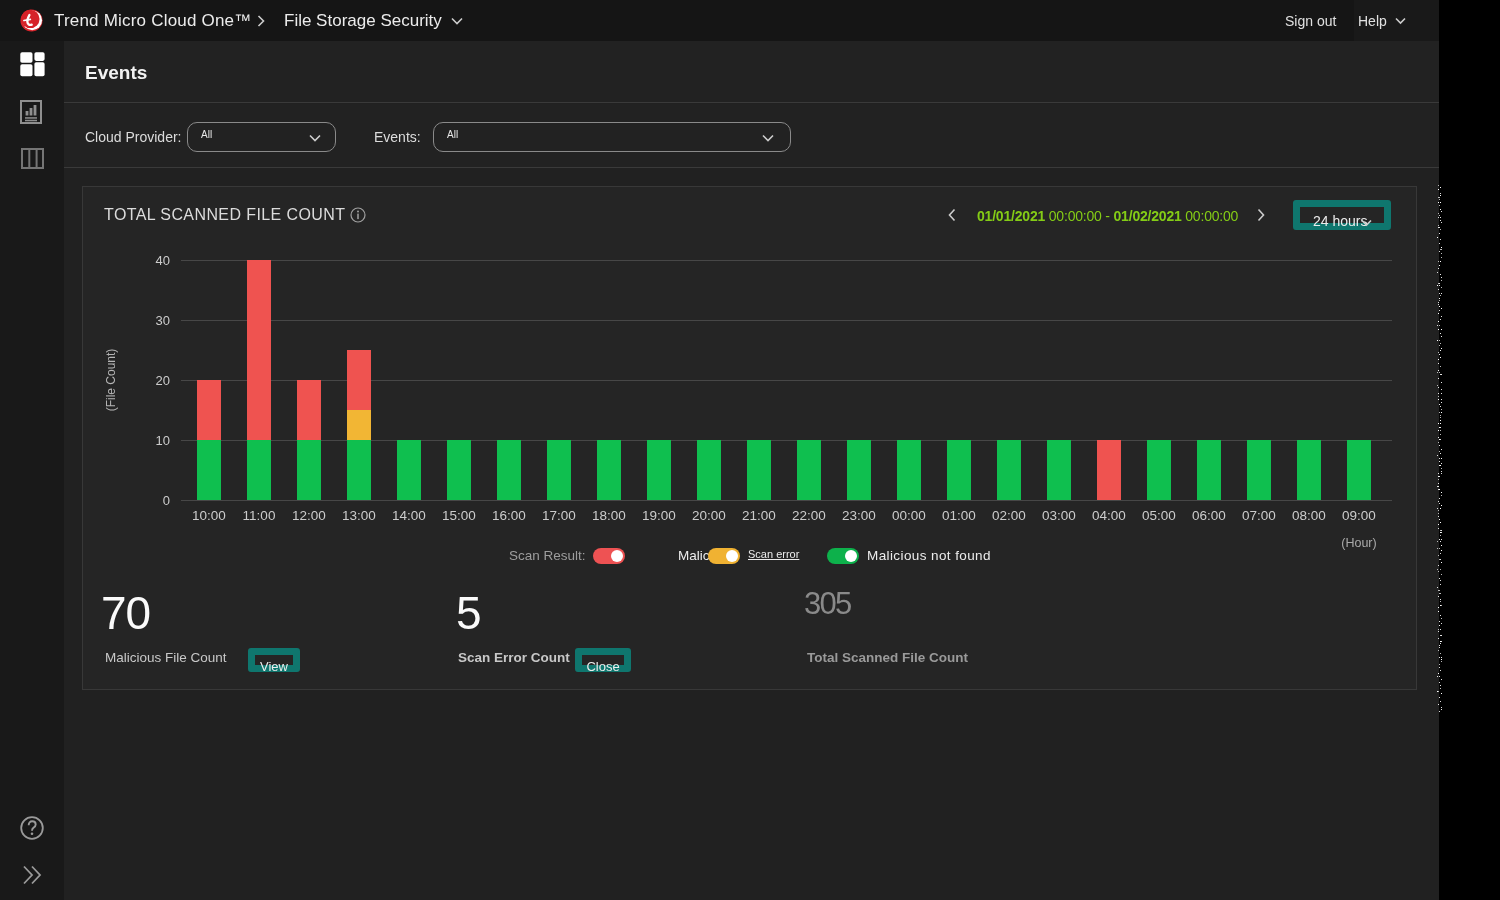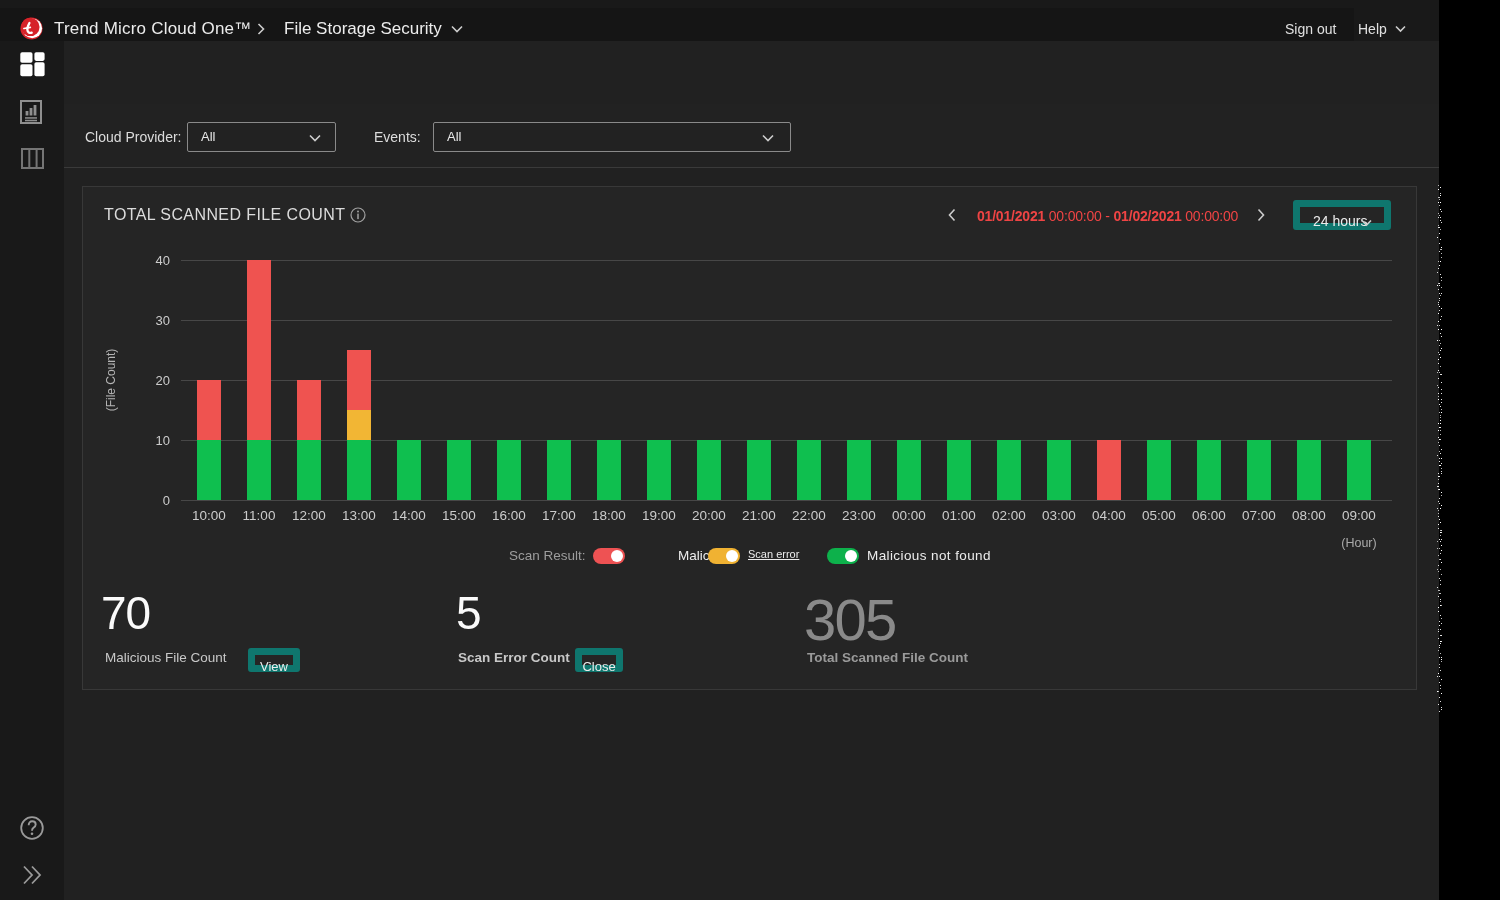--- a/index.html
+++ b/index.html
@@ -1,25 +1,25 @@
 <!DOCTYPE html>
 <html><head>
 <meta charset="utf-8">
 <style>
   * { margin:0; padding:0; box-sizing:border-box; }
   html,body { width:1500px; height:900px; background:#000; overflow:hidden;
     font-family:"Liberation Sans", sans-serif; }
   .abs { position:absolute; }
   #app { position:absolute; left:0; top:0; width:1439px; height:900px; background:#191919; overflow:hidden; }
-  #topbar { position:absolute; left:0; top:8px; width:1354px; height:41px; background:#151515; }
+  #topbar { position:absolute; left:0; top:0; width:1354px; height:41px; background:#151515; }
   #sidebar { position:absolute; left:0; top:41px; width:64px; height:859px; background:#191919; }
   #content { position:absolute; left:64px; top:41px; width:1375px; height:859px; background:#212121; }
   .hdr { position:absolute; left:0; top:0; width:1375px; height:62px; background:#222222; border-bottom:1px solid #3a3a3a; }
   .filterbar { position:absolute; left:0; top:63px; width:1375px; height:64px; background:#222222; border-bottom:1px solid #3a3a3a; }
-  .sel { position:absolute; border:1px solid #8a8a8a; border-radius:2px; background:transparent; color:#e8e8e8; font-size:13px; }
+  .sel { position:absolute; border:1px solid #8a8a8a; border-radius:10px; background:transparent; color:#e8e8e8; font-size:10px; }
   #card { position:absolute; left:18px; top:145px; width:1335px; height:504px; background:#252525; border:1px solid #383838; }
   .btn { position:absolute; border:7px solid #0f766e; border-radius:3px; color:#ececec; font-size:13px; text-align:center; }
   .toggle { position:absolute; width:32px; height:16px; border-radius:8px; top:0; }
   .toggle .knob { position:absolute; right:2px; top:2px; width:12px; height:12px; border-radius:50%; background:#fff; }
 #speckles{position:absolute;left:0;top:0;width:1px;height:1px;background:transparent;box-shadow:1438px 185px 0 0 #bbbbbb,1438px 185px 0 0 #e8e8e8,1440px 187px 0 0 #ffffff,1440px 187px 0 0 #ffffff,1438px 189px 0 0 #ffffff,1440px 193px 0 0 #dddddd,1440px 195px 0 0 #ffffff,1439px 197px 0 0 #bbbbbb,1438px 197px 0 0 #bbbbbb,1439px 199px 0 0 #bbbbbb,1438px 202px 0 0 #ffffff,1440px 202px 0 0 #ffffff,1439px 205px 0 0 #bbbbbb,1440px 209px 0 0 #ffffff,1441px 211px 0 0 #e8e8e8,1438px 213px 0 0 #bbbbbb,1439px 215px 0 0 #bbbbbb,1440px 217px 0 0 #e8e8e8,1438px 217px 0 0 #dddddd,1440px 220px 0 0 #e8e8e8,1440px 220px 0 0 #ffffff,1441px 222px 0 0 #dddddd,1438px 225px 0 0 #bbbbbb,1439px 227px 0 0 #dddddd,1438px 227px 0 0 #e8e8e8,1440px 229px 0 0 #bbbbbb,1440px 229px 0 0 #dddddd,1439px 233px 0 0 #e8e8e8,1437px 237px 0 0 #ffffff,1440px 239px 0 0 #dddddd,1439px 243px 0 0 #dddddd,1441px 247px 0 0 #ffffff,1441px 249px 0 0 #bbbbbb,1440px 249px 0 0 #bbbbbb,1439px 251px 0 0 #dddddd,1441px 253px 0 0 #bbbbbb,1441px 253px 0 0 #e8e8e8,1441px 257px 0 0 #bbbbbb,1438px 261px 0 0 #bbbbbb,1440px 261px 0 0 #ffffff,1439px 265px 0 0 #ffffff,1438px 268px 0 0 #e8e8e8,1437px 272px 0 0 #dddddd,1440px 274px 0 0 #e8e8e8,1440px 274px 0 0 #e8e8e8,1441px 277px 0 0 #dddddd,1441px 277px 0 0 #e8e8e8,1441px 280px 0 0 #bbbbbb,1439px 283px 0 0 #e8e8e8,1438px 283px 0 0 #bbbbbb,1439px 285px 0 0 #e8e8e8,1437px 285px 0 0 #ffffff,1441px 287px 0 0 #bbbbbb,1438px 289px 0 0 #dddddd,1438px 289px 0 0 #e8e8e8,1439px 293px 0 0 #dddddd,1441px 293px 0 0 #e8e8e8,1440px 295px 0 0 #bbbbbb,1439px 298px 0 0 #ffffff,1439px 300px 0 0 #bbbbbb,1438px 302px 0 0 #dddddd,1438px 304px 0 0 #dddddd,1439px 306px 0 0 #ffffff,1441px 308px 0 0 #ffffff,1441px 308px 0 0 #e8e8e8,1439px 310px 0 0 #e8e8e8,1438px 313px 0 0 #ffffff,1441px 316px 0 0 #dddddd,1440px 319px 0 0 #dddddd,1438px 321px 0 0 #ffffff,1439px 325px 0 0 #bbbbbb,1437px 325px 0 0 #dddddd,1438px 329px 0 0 #ffffff,1441px 329px 0 0 #ffffff,1440px 333px 0 0 #e8e8e8,1441px 336px 0 0 #e8e8e8,1437px 340px 0 0 #ffffff,1439px 340px 0 0 #bbbbbb,1440px 343px 0 0 #bbbbbb,1439px 345px 0 0 #bbbbbb,1441px 348px 0 0 #ffffff,1440px 350px 0 0 #ffffff,1438px 352px 0 0 #bbbbbb,1438px 352px 0 0 #bbbbbb,1439px 354px 0 0 #e8e8e8,1440px 357px 0 0 #ffffff,1440px 357px 0 0 #bbbbbb,1438px 359px 0 0 #ffffff,1438px 363px 0 0 #e8e8e8,1440px 366px 0 0 #bbbbbb,1438px 370px 0 0 #ffffff,1439px 372px 0 0 #bbbbbb,1437px 372px 0 0 #bbbbbb,1441px 374px 0 0 #e8e8e8,1440px 374px 0 0 #dddddd,1438px 378px 0 0 #e8e8e8,1441px 382px 0 0 #e8e8e8,1437px 385px 0 0 #bbbbbb,1438px 387px 0 0 #e8e8e8,1441px 389px 0 0 #dddddd,1438px 393px 0 0 #e8e8e8,1441px 393px 0 0 #e8e8e8,1438px 396px 0 0 #bbbbbb,1441px 399px 0 0 #e8e8e8,1438px 399px 0 0 #ffffff,1441px 402px 0 0 #e8e8e8,1439px 404px 0 0 #e8e8e8,1440px 406px 0 0 #dddddd,1441px 409px 0 0 #bbbbbb,1439px 412px 0 0 #bbbbbb,1441px 412px 0 0 #ffffff,1440px 415px 0 0 #bbbbbb,1440px 417px 0 0 #bbbbbb,1440px 420px 0 0 #ffffff,1438px 423px 0 0 #ffffff,1440px 423px 0 0 #ffffff,1440px 427px 0 0 #e8e8e8,1439px 427px 0 0 #ffffff,1438px 430px 0 0 #ffffff,1440px 430px 0 0 #bbbbbb,1440px 434px 0 0 #bbbbbb,1438px 437px 0 0 #e8e8e8,1438px 437px 0 0 #dddddd,1440px 439px 0 0 #dddddd,1439px 439px 0 0 #ffffff,1438px 442px 0 0 #bbbbbb,1439px 445px 0 0 #e8e8e8,1441px 449px 0 0 #e8e8e8,1439px 451px 0 0 #bbbbbb,1440px 453px 0 0 #e8e8e8,1437px 455px 0 0 #e8e8e8,1441px 458px 0 0 #ffffff,1439px 458px 0 0 #e8e8e8,1439px 461px 0 0 #e8e8e8,1441px 463px 0 0 #e8e8e8,1439px 465px 0 0 #ffffff,1440px 465px 0 0 #ffffff,1441px 468px 0 0 #bbbbbb,1441px 471px 0 0 #dddddd,1441px 471px 0 0 #dddddd,1441px 473px 0 0 #dddddd,1438px 473px 0 0 #e8e8e8,1439px 476px 0 0 #e8e8e8,1438px 476px 0 0 #ffffff,1438px 479px 0 0 #bbbbbb,1438px 483px 0 0 #e8e8e8,1438px 486px 0 0 #e8e8e8,1437px 486px 0 0 #dddddd,1439px 489px 0 0 #ffffff,1438px 489px 0 0 #dddddd,1441px 492px 0 0 #ffffff,1441px 492px 0 0 #dddddd,1441px 495px 0 0 #bbbbbb,1439px 498px 0 0 #e8e8e8,1438px 501px 0 0 #dddddd,1439px 503px 0 0 #dddddd,1441px 505px 0 0 #ffffff,1440px 508px 0 0 #ffffff,1437px 508px 0 0 #dddddd,1438px 510px 0 0 #bbbbbb,1438px 513px 0 0 #bbbbbb,1438px 516px 0 0 #dddddd,1439px 519px 0 0 #ffffff,1440px 522px 0 0 #ffffff,1438px 524px 0 0 #ffffff,1438px 528px 0 0 #dddddd,1441px 530px 0 0 #dddddd,1440px 530px 0 0 #bbbbbb,1440px 532px 0 0 #ffffff,1441px 532px 0 0 #e8e8e8,1440px 535px 0 0 #bbbbbb,1441px 539px 0 0 #dddddd,1439px 539px 0 0 #e8e8e8,1440px 541px 0 0 #e8e8e8,1437px 541px 0 0 #bbbbbb,1441px 545px 0 0 #ffffff,1439px 548px 0 0 #bbbbbb,1437px 548px 0 0 #bbbbbb,1441px 550px 0 0 #ffffff,1440px 553px 0 0 #dddddd,1438px 555px 0 0 #bbbbbb,1440px 559px 0 0 #dddddd,1439px 559px 0 0 #bbbbbb,1441px 562px 0 0 #ffffff,1438px 565px 0 0 #dddddd,1440px 569px 0 0 #bbbbbb,1437px 569px 0 0 #bbbbbb,1438px 571px 0 0 #bbbbbb,1441px 574px 0 0 #bbbbbb,1439px 578px 0 0 #e8e8e8,1440px 580px 0 0 #dddddd,1440px 584px 0 0 #dddddd,1437px 587px 0 0 #e8e8e8,1438px 590px 0 0 #bbbbbb,1439px 590px 0 0 #bbbbbb,1439px 593px 0 0 #bbbbbb,1440px 593px 0 0 #bbbbbb,1438px 596px 0 0 #e8e8e8,1440px 599px 0 0 #e8e8e8,1440px 601px 0 0 #bbbbbb,1440px 605px 0 0 #ffffff,1441px 605px 0 0 #bbbbbb,1438px 607px 0 0 #ffffff,1438px 611px 0 0 #ffffff,1440px 615px 0 0 #e8e8e8,1441px 618px 0 0 #bbbbbb,1439px 621px 0 0 #e8e8e8,1441px 623px 0 0 #dddddd,1439px 625px 0 0 #ffffff,1440px 629px 0 0 #e8e8e8,1438px 629px 0 0 #bbbbbb,1438px 631px 0 0 #dddddd,1441px 635px 0 0 #e8e8e8,1440px 635px 0 0 #dddddd,1438px 638px 0 0 #dddddd,1440px 641px 0 0 #ffffff,1441px 641px 0 0 #e8e8e8,1440px 643px 0 0 #e8e8e8,1439px 645px 0 0 #e8e8e8,1439px 647px 0 0 #dddddd,1438px 650px 0 0 #bbbbbb,1440px 653px 0 0 #bbbbbb,1441px 657px 0 0 #e8e8e8,1439px 657px 0 0 #e8e8e8,1441px 659px 0 0 #ffffff,1441px 661px 0 0 #bbbbbb,1439px 664px 0 0 #bbbbbb,1439px 667px 0 0 #dddddd,1440px 670px 0 0 #dddddd,1438px 673px 0 0 #ffffff,1438px 673px 0 0 #ffffff,1437px 676px 0 0 #e8e8e8,1439px 676px 0 0 #dddddd,1441px 679px 0 0 #dddddd,1439px 682px 0 0 #dddddd,1440px 685px 0 0 #e8e8e8,1440px 688px 0 0 #bbbbbb,1437px 691px 0 0 #ffffff,1438px 691px 0 0 #bbbbbb,1441px 693px 0 0 #ffffff,1439px 697px 0 0 #e8e8e8,1440px 701px 0 0 #dddddd,1438px 704px 0 0 #e8e8e8,1441px 707px 0 0 #dddddd,1441px 709px 0 0 #e8e8e8,1439px 711px 0 0 #dddddd;}
 </style>
 </head>
 <body>
 <div id="app">
 
@@ -71,20 +71,23 @@
       <path d="M8.7 9.3 C8.7 6.7 10.1 5.3 12.2 5.3 C14.5 5.3 15.7 6.7 15.7 8.5 C15.7 10.1 14.7 10.9 13.5 11.8 C12.4 12.6 12.0 13.2 12.0 14.7" fill="none" stroke="#9a9a9a" stroke-width="1.9"></path>
       <circle cx="12" cy="17.8" r="1.3" fill="#9a9a9a"></circle>
     </svg>
     <svg class="abs" style="left:22px;top:824px" width="20" height="20" viewBox="0 0 20 20">
       <polyline points="2,1.5 10,10 2,18.5" fill="none" stroke="#9a9a9a" stroke-width="1.8"></polyline>
       <polyline points="10,1.5 18,10 10,18.5" fill="none" stroke="#9a9a9a" stroke-width="1.8"></polyline>
     </svg>
   </div>
 
   <div id="content">
+    <div class="hdr">
+        <div class="abs" style="left:21px;top:21px;font-size:19px;font-weight:bold;color:#f2f2f2;">Events</div>
+      </div>
     <div class="filterbar">
       <div class="abs" style="left:21px;top:25px;font-size:14px;color:#dcdcdc;text-align:right;">Cloud Provider:</div>
       <div class="sel" style="left:123px;top:18px;width:149px;height:30px;">
           <span class="abs" style="left:13px;top:6px;">All</span>
         <svg class="abs" style="right:14px;top:11px" width="12" height="8" viewBox="0 0 12 8">
             <polyline points="1,1.5 6,6.5 11,1.5" fill="none" stroke="#cccccc" stroke-width="1.6"></polyline>
           </svg>
       </div>
       <div class="abs" style="left:310px;top:25px;font-size:14px;color:#dcdcdc;">Events:</div>
       <div class="sel" style="left:369px;top:18px;width:358px;height:30px;">
@@ -98,21 +101,21 @@
     <div id="card">
       <div class="abs" style="left:21px;top:19px;font-size:16px;color:#dcdcdc;letter-spacing:0.4px;">TOTAL SCANNED FILE COUNT</div>
       <svg class="abs" style="left:267px;top:20px" width="16" height="16" viewBox="0 0 16 16">
         <circle cx="8" cy="8" r="7" fill="none" stroke="#a0a0a0" stroke-width="1.2"></circle>
         <circle cx="8" cy="4.6" r="1" fill="#a0a0a0"></circle>
         <rect x="7.25" y="6.6" width="1.5" height="5.5" fill="#a0a0a0"></rect>
       </svg>
       <svg class="abs" style="left:864px;top:21px" width="10" height="14" viewBox="0 0 10 14">
           <polyline points="7.5,1.5 2.5,7 7.5,12.5" fill="none" stroke="#cccccc" stroke-width="1.6"></polyline>
         </svg>
-      <div class="abs" style="left:894px;top:21px;font-size:14px;letter-spacing:-0.2px;color:#ef4444;"><b>01/01/2021</b> 00:00:00 - <b>01/02/2021</b> 00:00:00</div>
+      <div class="abs" style="left:894px;top:21px;font-size:14px;letter-spacing:-0.2px;color:#84cc16;"><b>01/01/2021</b> 00:00:00 - <b>01/02/2021</b> 00:00:00</div>
       <svg class="abs" style="left:1173px;top:21px" width="10" height="14" viewBox="0 0 10 14">
           <polyline points="2.5,1.5 7.5,7 2.5,12.5" fill="none" stroke="#cccccc" stroke-width="1.6"></polyline>
         </svg>
       <div class="btn" style="left:1210px;top:13px;width:98px;height:30px;">
         <span class="abs" style="left:13px;top:6px;font-size:14px;">24 hours</span>
         <svg class="abs" style="right:12px;top:12px" width="11" height="8" viewBox="0 0 11 8">
             <polyline points="1,1.5 5.5,6 10,1.5" fill="none" stroke="#cccccc" stroke-width="1.6"></polyline>
           </svg>
       </div>
 
@@ -197,19 +200,19 @@
       <div class="toggle" style="left:744px;top:361px;background:#0db14b;">
           <div class="knob"></div>
         </div>
       <div class="abs" style="left:784px;top:361px;font-size:13.5px;letter-spacing:0.4px;color:#ececec;">Malicious not found</div>
 
       <div class="abs" style="left:18px;top:399px;font-size:46px;letter-spacing:-1.2px;color:#fafafa;">70</div>
       <div class="abs" style="left:22px;top:463px;font-size:13.5px;font-weight:normal;color:#c8c8c8;">Malicious File Count</div>
       <div class="btn" style="left:165px;top:461px;width:52px;height:24px;"><span style="line-height:24px;">View</span></div>
       <div class="abs" style="left:373px;top:399px;font-size:46px;letter-spacing:-1.2px;color:#fafafa;">5</div>
       <div class="abs" style="left:375px;top:463px;font-size:13.5px;font-weight:bold;color:#c8c8c8;">Scan Error Count</div>
-      <div class="btn" style="left:492px;top:461px;width:48px;height:24px;"><span style="line-height:24px;">Close</span></div>
-      <div class="abs" style="left:721px;top:399px;font-size:58px;letter-spacing:-1.8px;color:#8a8a8a;">305</div>
+      <div class="btn" style="left:492px;top:461px;width:56px;height:24px;"><span style="line-height:24px;">Close</span></div>
+      <div class="abs" style="left:721px;top:399px;font-size:31px;letter-spacing:-1.8px;color:#8a8a8a;">305</div>
       <div class="abs" style="left:724px;top:463px;font-size:13.5px;font-weight:bold;color:#9a9a9a;">Total Scanned File Count</div>
     </div>
   </div>
 </div>
 <div id="speckles"></div>
 
 </body></html>

